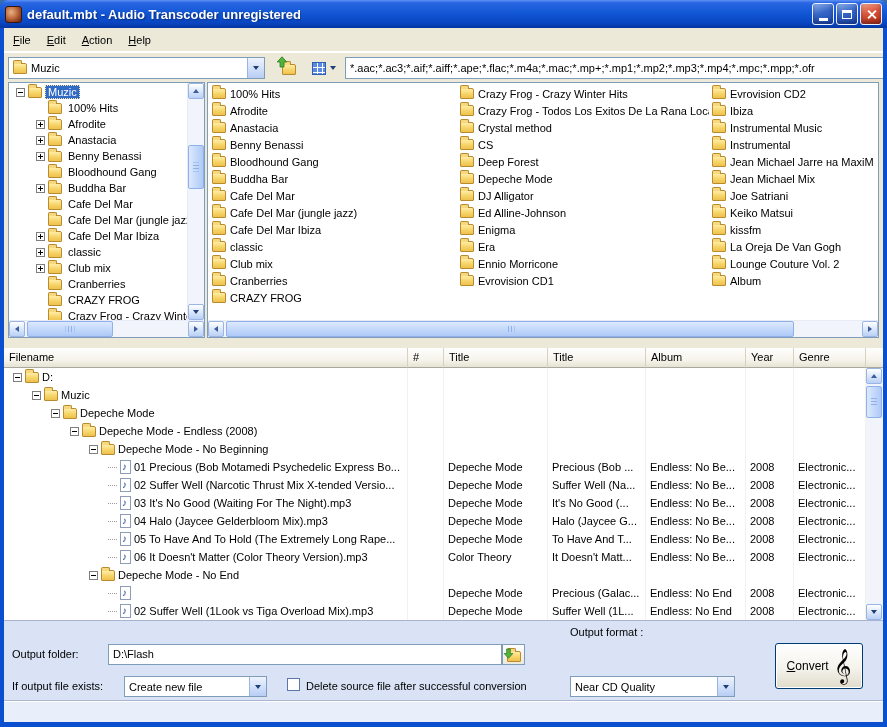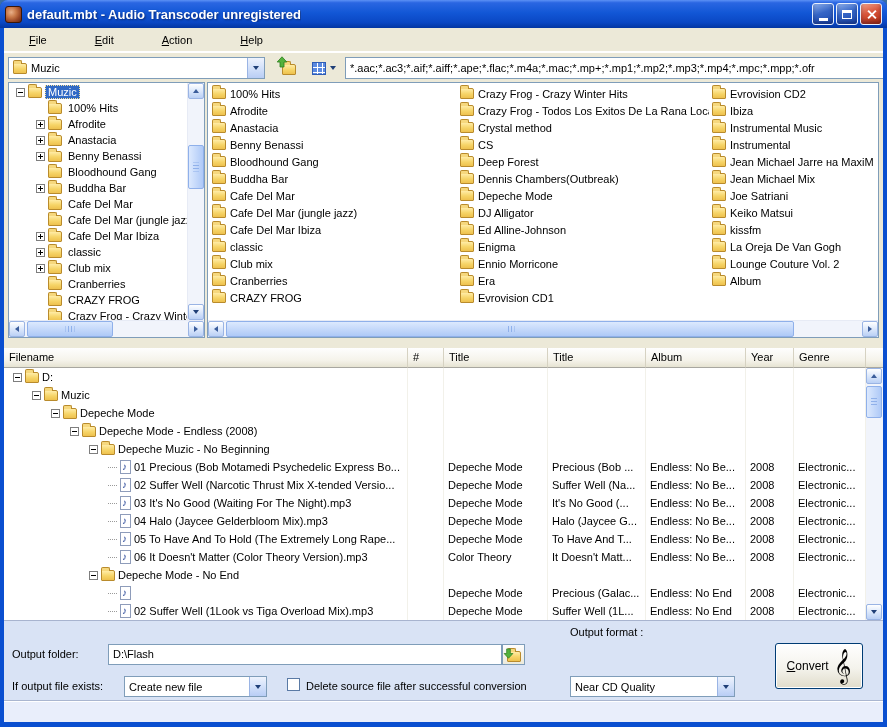--- a/index.html
+++ b/index.html
@@ -20,21 +20,21 @@
   .g-min{width:9px;height:3px;background:#fff;align-self:flex-end;margin-bottom:3px}
   .g-max{width:10px;height:9px;border:1px solid #fff;border-top-width:3px}
   .g-close{position:relative;width:11px;height:11px}
   .g-close::before,.g-close::after{content:"";position:absolute;left:5px;top:0;width:2px;height:11px;background:#fff}
   .g-close::before{transform:rotate(45deg)}.g-close::after{transform:rotate(-45deg)}
   
   .client{position:absolute;top:28px;left:4px;width:879px;height:694px;background:#ece9d8;overflow:hidden}
   
   .menubar{position:absolute;left:0;top:0;right:0;height:24px;display:flex;align-items:center;padding-left:1px;
     background:#ece9d8;border-bottom:1px solid #fff}
-  .mitem{display:block;padding:4px 24px;cursor:default}
+  .mitem{display:block;padding:4px 8px;cursor:default}
   .mitem::first-letter{text-decoration:underline}
   
   .toolbar{position:absolute;left:0;top:24px;right:0;height:30px;background:#ece9d8;border-top:1px solid #fff}
   .combo{position:absolute;display:flex;align-items:center;background:#fff;border:1px solid #7f9db9;height:22px}
   .combo .val{flex:1;padding:0 4px;overflow:hidden;white-space:nowrap}
   .dd{width:17px;height:100%;flex:none;display:flex;align-items:center;justify-content:center;
     background:linear-gradient(180deg,#eef3fd 0%,#d3e1fa 50%,#b8cdf5 100%);border-left:1px solid #9ab4e4}
   .tri-d{width:0;height:0;border-left:3px solid transparent;border-right:3px solid transparent;border-top:4px solid #1f3f77}
   .tri-u{width:0;height:0;border-left:3px solid transparent;border-right:3px solid transparent;border-bottom:4px solid #3b5d9b}
   .tri-l{width:0;height:0;border-top:3px solid transparent;border-bottom:3px solid transparent;border-right:4px solid #3b5d9b}
@@ -396,24 +396,20 @@
             <div class="flitem">
               <span class="ficon"></span>
               <span>CS</span>
             </div>
 
             <div class="flitem">
               <span class="ficon"></span>
               <span>Deep Forest</span>
             </div>
 
-            <div class="flitem">
-              <span class="ficon"></span>
-              <span>Dennis Chambers(Outbreak)</span>
-            </div>
 
             <div class="flitem">
               <span class="ficon"></span>
               <span>Depeche Mode</span>
             </div>
 
             <div class="flitem">
               <span class="ficon"></span>
               <span>DJ Alligator</span>
             </div>
@@ -423,26 +419,26 @@
               <span>Ed Alline-Johnson</span>
             </div>
 
             <div class="flitem">
               <span class="ficon"></span>
               <span>Enigma</span>
             </div>
 
             <div class="flitem">
               <span class="ficon"></span>
+              <span>Era</span>
+            </div>
+
+            <div class="flitem">
+              <span class="ficon"></span>
               <span>Ennio Morricone</span>
-            </div>
-
-            <div class="flitem">
-              <span class="ficon"></span>
-              <span>Era</span>
             </div>
 
             <div class="flitem">
               <span class="ficon"></span>
               <span>Evrovision CD1</span>
             </div>
           </div>
         <div class="fl-col c3">
 
             <div class="flitem">
@@ -594,21 +590,21 @@
             <span class="tc c5w"></span>
             <span class="tc c6w"></span>
           </div>
 
           <div class="trow folder">
             <span class="tc c0 fname">
               <span class="tind" style="width: 76px;"></span>
               <span class="exp minus"></span>
               <span class="ficon"></span>
 
-              <span class="fntext">Depeche Muzic - No Beginning</span>
+              <span class="fntext">Depeche Mode - No Beginning</span>
             </span>
             <span class="tc c1"></span>
             <span class="tc c2w"></span>
             <span class="tc c3w"></span>
             <span class="tc c4w"></span>
             <span class="tc c5w"></span>
             <span class="tc c6w"></span>
           </div>
 
           <div class="trow file">

